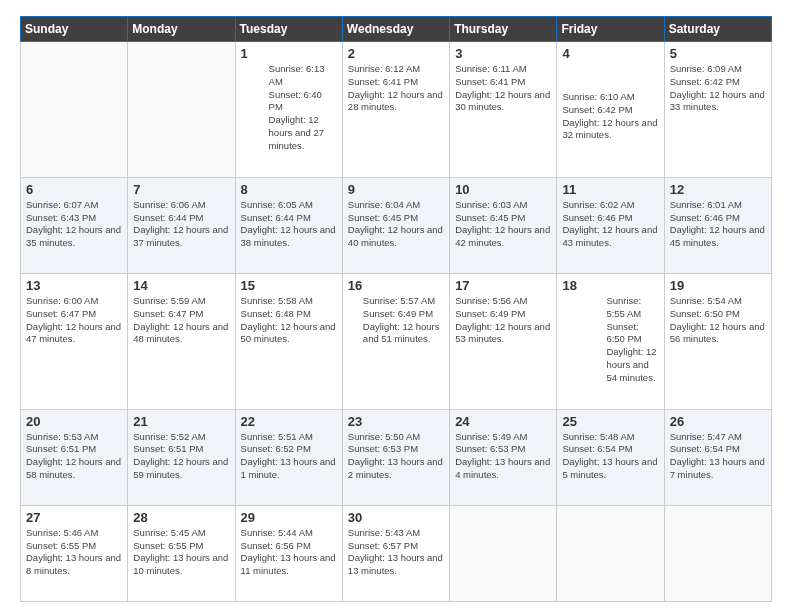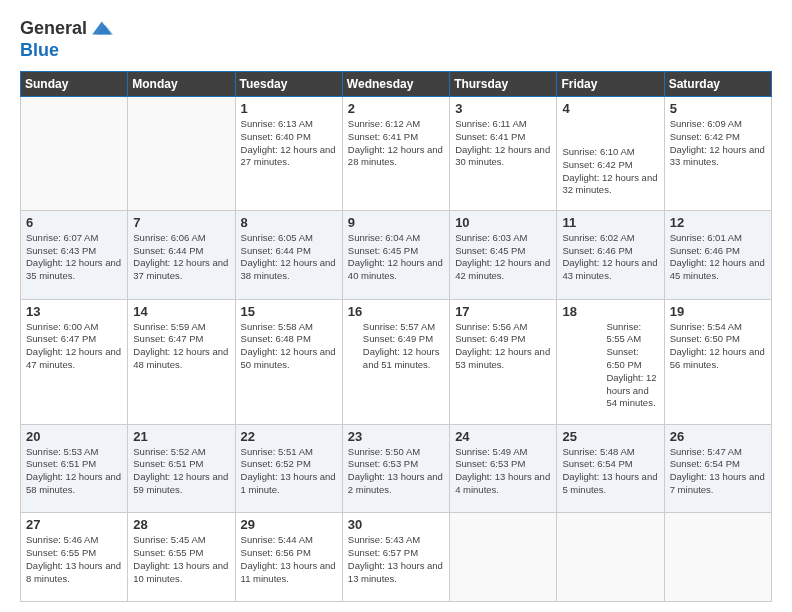--- a/index.html
+++ b/index.html
@@ -93,58 +93,40 @@
       background: #fff;
     }
     .row-shaded td.empty, .row-white td.empty {
       background: #f9f9f9;
     }
   </style>
 </head>
 <body>
 
 <div class="page">
-  <div class="header">
-    <div class="logo">
-      <div>
-        <div style="display:flex;align-items:center;">
-          <span class="logo-general" style="font-size:18px;font-weight:bold;">General</span>
-          <svg class="logo-icon" viewBox="0 0 30 24" xmlns="http://www.w3.org/2000/svg">
-            <polygon points="4,20 16,4 28,20" fill="#1a6fbd" opacity="0.85"></polygon>
-            <polygon points="10,20 20,8 30,20" fill="#2979c5" opacity="0.6"></polygon>
-          </svg>
-        </div>
-        <span class="logo-blue" style="font-size:18px;font-weight:bold;color:#1a6fbd;">Blue</span>
-      </div>
-    </div>
-    <div class="title-block">
-      <div class="month-title"></div>
-      <div class="subtitle"></div>
-    </div>
-  </div>
 
   <table class="calendar">
     <thead>
       <tr>
       <th>Sunday</th>
           <th>Monday</th>
           <th>Tuesday</th>
           <th>Wednesday</th>
           <th>Thursday</th>
           <th>Friday</th>
           <th>Saturday</th>
         </tr>
     </thead>
     <tbody id="calendar-body">
     <tr class="row-white">
           <td class="empty"></td>
           <td class="empty"></td>
           <td>
             <span class="day-number">1</span>
-            <div class="day-info" style="white-space: pre-line;">Sunrise: 6:13 AM
+            <div class="day-info" style="white-space: pre-line; margin-left: 28px;">Sunrise: 6:13 AM
 Sunset: 6:40 PM
 Daylight: 12 hours and 27 minutes.</div>
           </td>
           <td>
             <span class="day-number">2</span>
             <div class="day-info" style="white-space: pre-line;">Sunrise: 6:12 AM
 Sunset: 6:41 PM
 Daylight: 12 hours and 28 minutes.</div>
           </td>
           <td>

